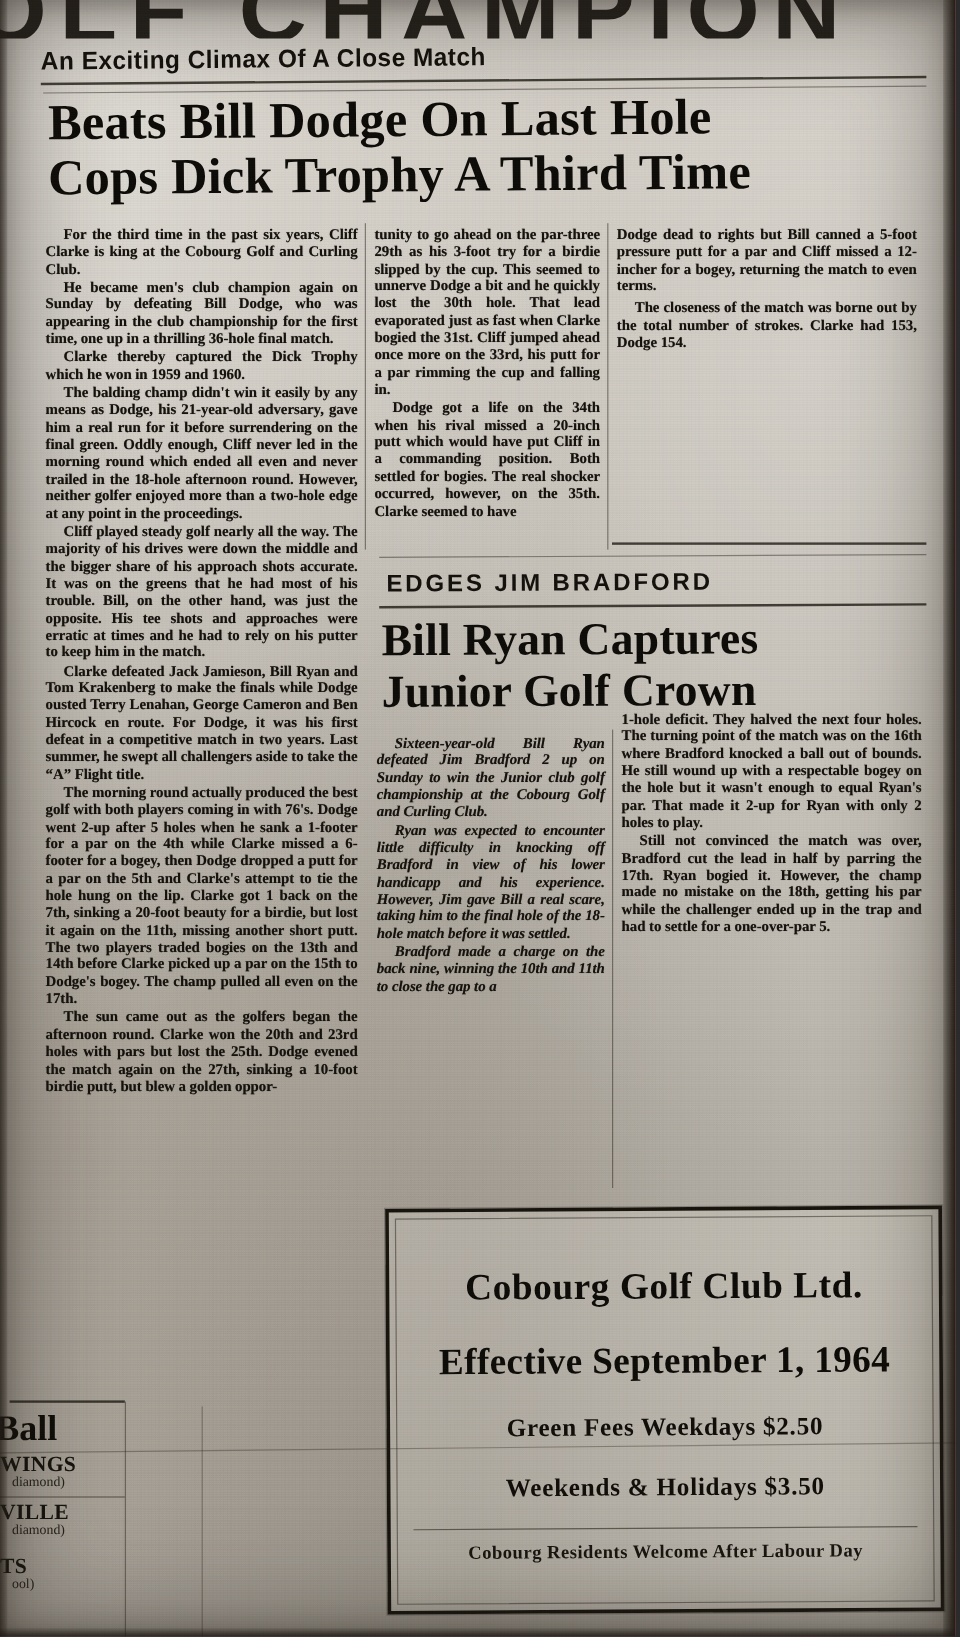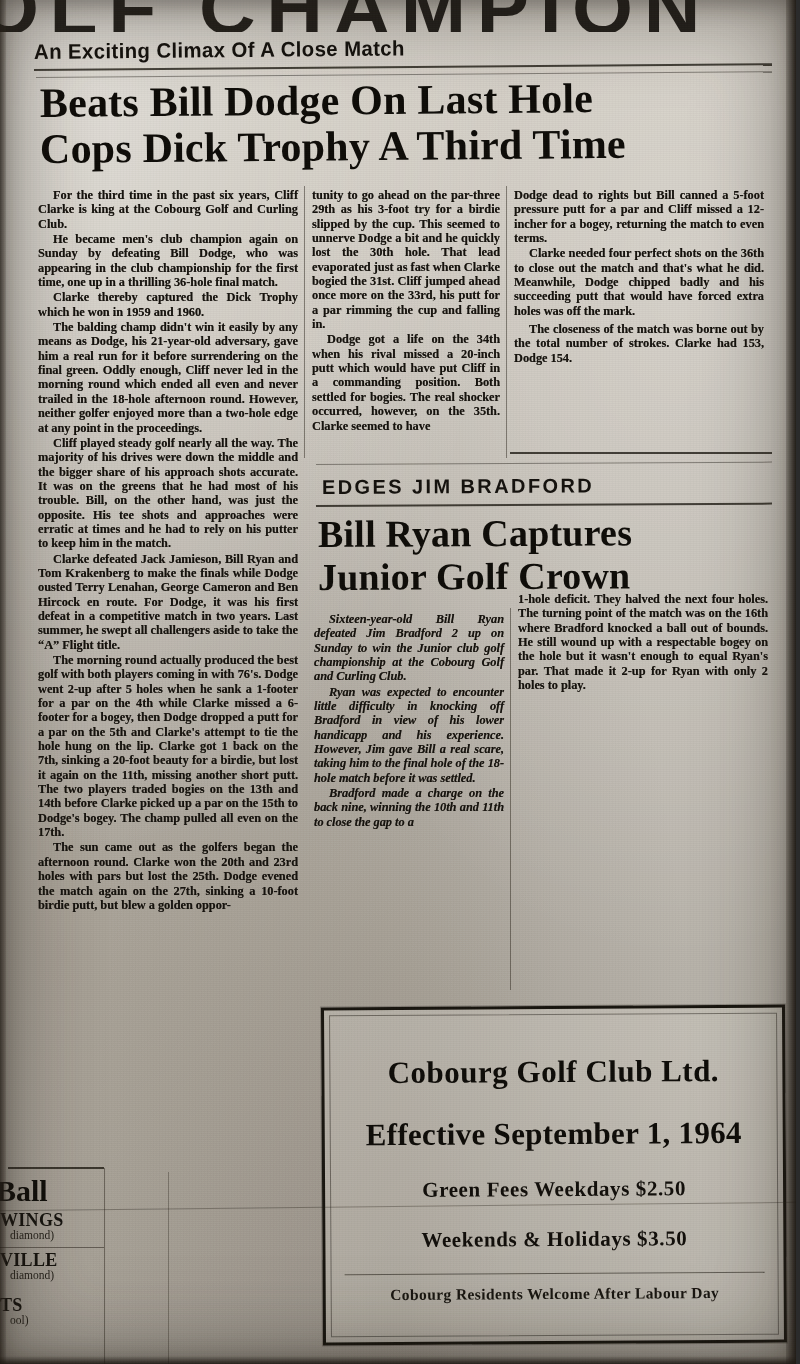--- a/index.html
+++ b/index.html
@@ -294,21 +294,20 @@
 
   <div class="abs vrule" style="left:304px; top:186px; height:272px;"></div>
   <div class="abs col" style="left:312px; top:188px; width:188px;">
     <p style="text-indent:0">tunity to go ahead on the par-three 29th as his 3-foot try for a birdie slipped by the cup. This seemed to unnerve Dodge a bit and he quickly lost the 30th hole. That lead evaporated just as fast when Clarke bogied the 31st. Cliff jumped ahead once more on the 33rd, his putt for a par rimming the cup and falling in.</p>
     <p>Dodge got a life on the 34th when his rival missed a 20-inch putt which would have put Cliff in a commanding position. Both settled for bogies. The real shocker occurred, however, on the 35th. Clarke seemed to have</p>
   </div>
 
   <div class="abs vrule" style="left:506px; top:186px; height:272px;"></div>
   <div class="abs col" style="left:514px; top:188px; width:250px;">
     <p style="text-indent:0">Dodge dead to rights but Bill canned a 5-foot pressure putt for a par and Cliff missed a 12-incher for a bogey, returning the match to even terms.</p>
-    <p>Clarke needed four perfect shots on the 36th to close out the match and that's what he did. Meanwhile, Dodge chipped badly and his succeeding putt that would have forced extra holes was off the mark.</p>
     <p style="margin-top:4px;">The closeness of the match was borne out by the total number of strokes. Clarke had 153, Dodge 154.</p>
   </div>
 
   <div class="abs rule" style="left:510px; top:452px; width:262px; height:2px;"></div>
 
   <div class="abs kicker2">EDGES JIM BRADFORD</div>
   <div class="abs rule" style="left:316px; top:505px; width:456px; height:2px; transform:rotate(-0.3deg); transform-origin:left center;"></div>
   <div class="abs rule" style="left:316px; top:464px; width:456px; height:1px; opacity:.45; transform:rotate(-0.3deg); transform-origin:left center;"></div>
 
   <div class="abs headline hl2a">Bill Ryan Captures</div>
@@ -316,20 +315,21 @@
 
   <div class="abs col" style="left:314px; top:612px; width:190px;font-style:italic;">
     <p>Sixteen-year-old Bill Ryan defeated Jim Bradford 2 up on Sunday to win the Junior club golf championship at the Cobourg Golf and Curling Club.</p>
     <p>Ryan was expected to encounter little difficulty in knocking off Bradford in view of his lower handicapp and his experience. However, Jim gave Bill a real scare, taking him to the final hole of the 18-hole match before it was settled.</p>
     <p>Bradford made a charge on the back nine, winning the 10th and 11th to close the gap to a</p>
   </div>
 
   <div class="abs vrule" style="left:510px; top:608px; height:382px;"></div>
   <div class="abs col" style="left:518px; top:592px; width:250px;">
     <p style="text-indent:0">1-hole deficit. They halved the next four holes. The turning point of the match was on the 16th where Bradford knocked a ball out of bounds. He still wound up with a respectable bogey on the hole but it wasn't enough to equal Ryan's par. That made it 2-up for Ryan with only 2 holes to play.</p>
+    <p>Still not convinced the match was over, Bradford cut the lead in half by parring the 17th. Ryan bogied it. However, the champ made no mistake on the 18th, getting his par while the challenger ended up in the trap and had to settle for a one-over-par 5.</p>
   </div>
 
   <div class="abs vrule" style="left:104px; top:1168px; height:196px;"></div>
   <div class="abs vrule" style="left:168px; top:1172px; height:192px; opacity:.4;"></div>
 
   <div class="abs sidebar-frag">
     <div class="abs rule" style="left:8px; top:-8px; width:96px; height:2px;"></div>
     <div class="sb-title">Ball</div>
     <div style="margin-top:6px;">
       <div class="sb-line">WINGS</div>

